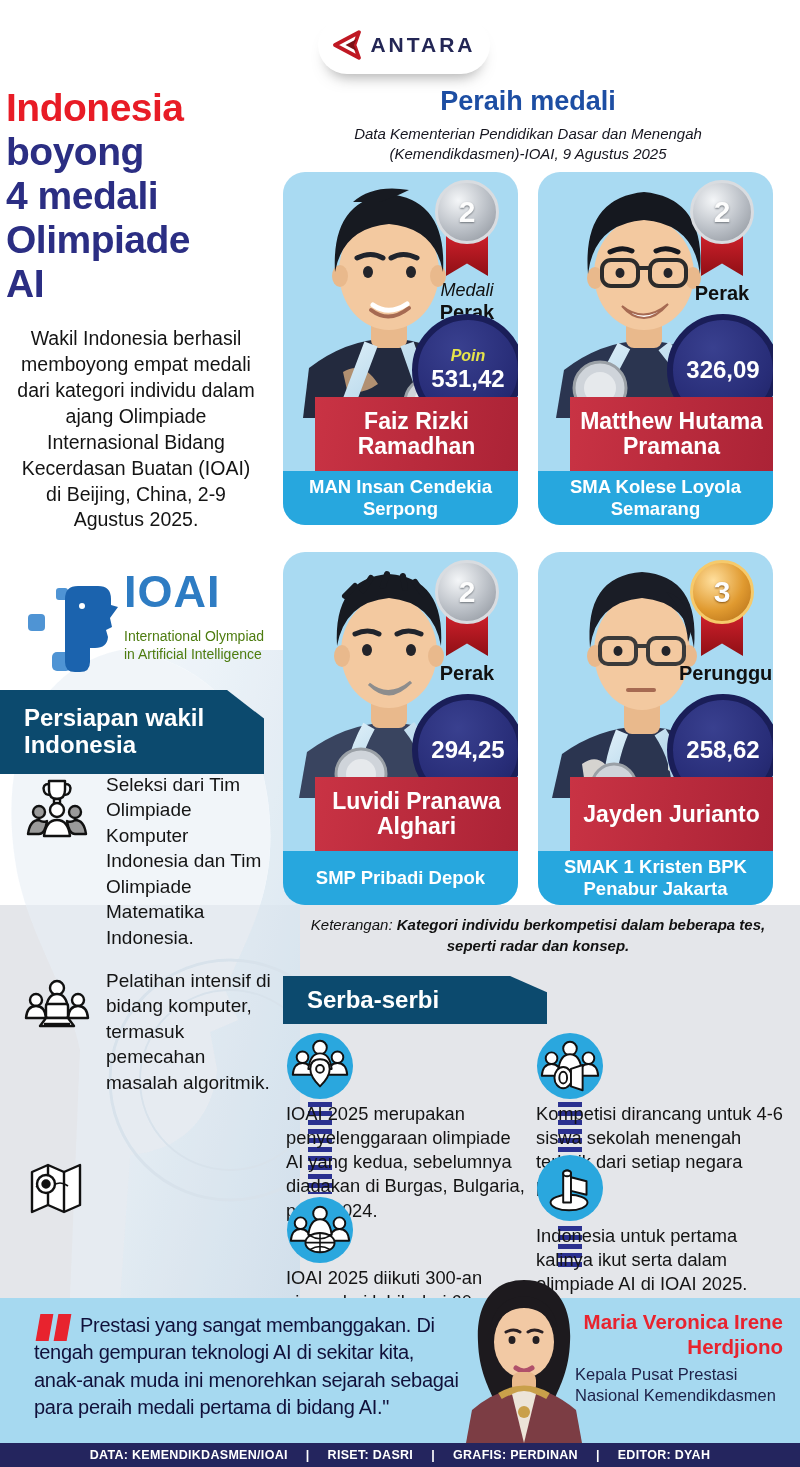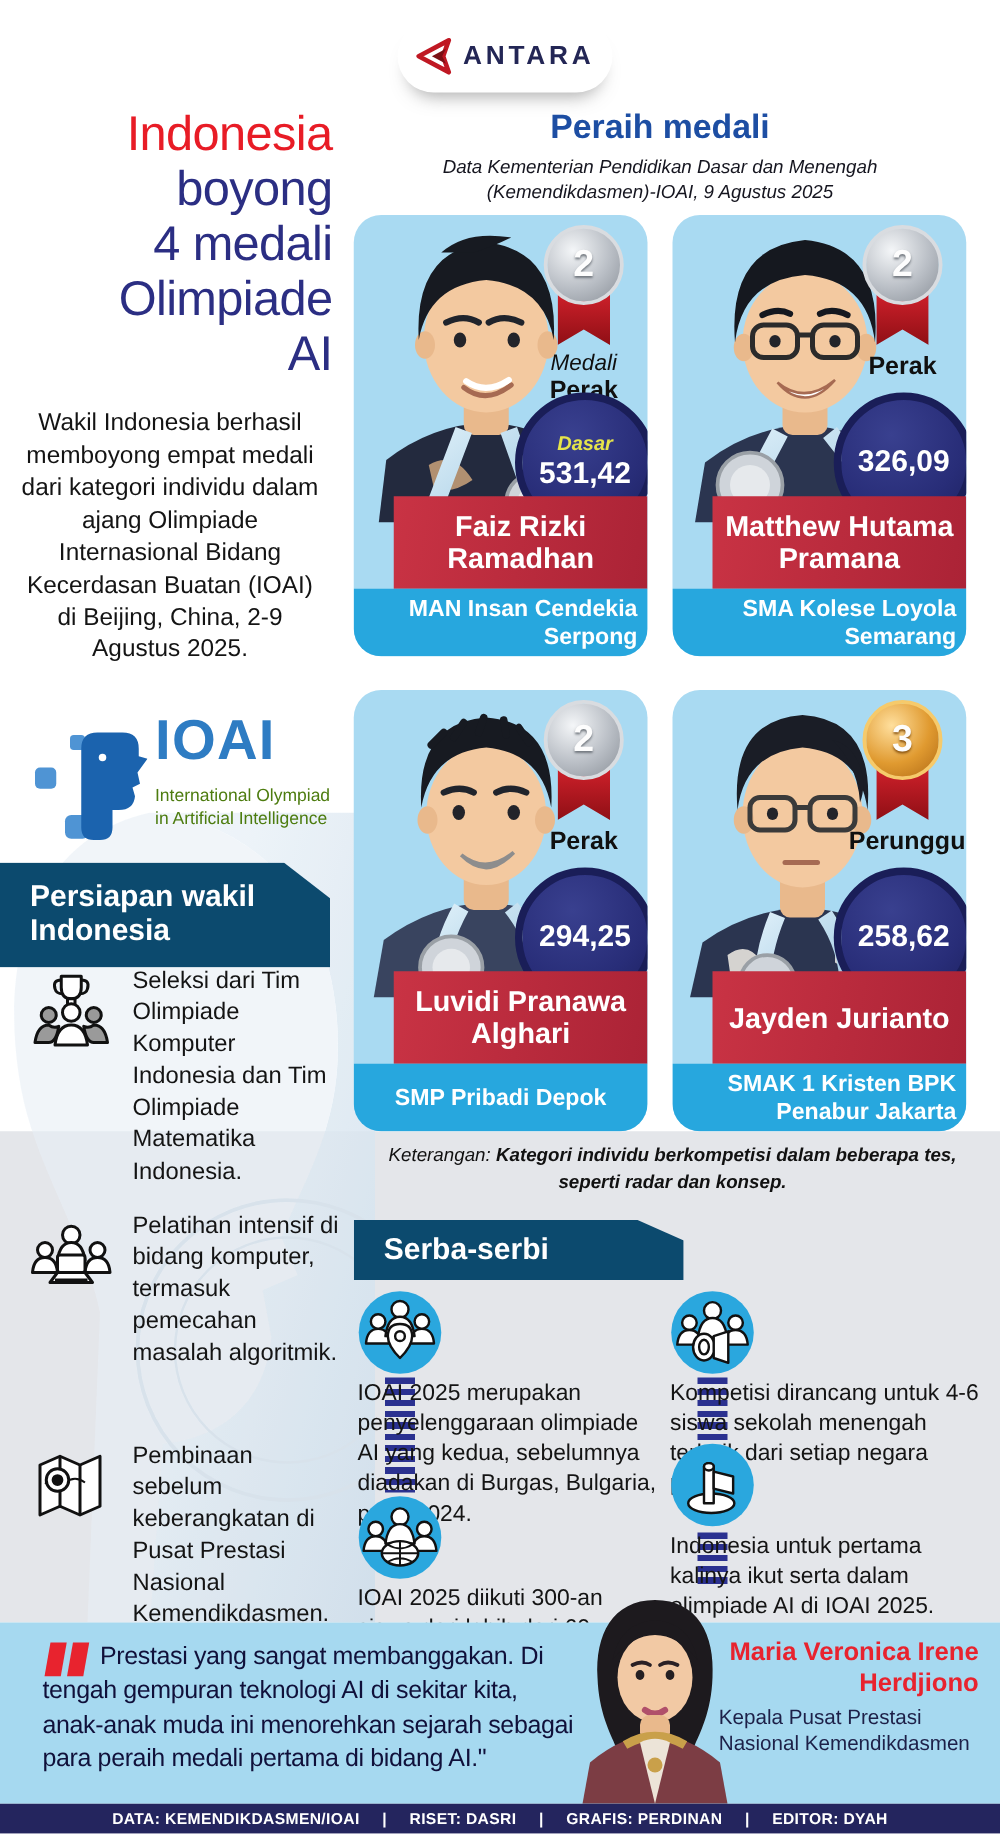--- a/index.html
+++ b/index.html
@@ -10,21 +10,21 @@
   
   .gray-band{left:0;top:905px;width:800px;height:393px;background:#e4e6ea;}
   .head-bg{left:-30px;top:650px;width:330px;height:648px;opacity:.85;}
 
   
   .brand-pill{left:318px;top:16px;width:172px;height:58px;background:#fff;border-radius:30px;
       box-shadow:0 12px 14px -9px rgba(90,90,90,.5);display:flex;align-items:center;justify-content:center;gap:8px;}
   .brand-text{font-weight:bold;font-size:21px;letter-spacing:3px;color:#232655;}
 
   
-  .title{left:6px;top:86px;width:260px;text-align:right;font-weight:normal;font-size:39px;line-height:1.13;color:#2b2e83;letter-spacing:-0.5px;}
+  .title{left:6px;top:86px;width:260px;text-align:left;font-weight:bold;font-size:39px;line-height:1.13;color:#2b2e83;letter-spacing:-0.5px;}
   .title .red{color:#e81c26;}
   .intro{left:16px;top:326px;width:240px;text-align:center;font-size:19.5px;line-height:1.33;color:#141414;}
 
   .ioai{left:26px;top:572px;width:240px;}
   .ioai-row{display:flex;align-items:flex-start;gap:6px;}
   .ioai-acronym{font-size:45px;font-weight:bold;color:#2e7cc3;line-height:.9;letter-spacing:1px;}
   .ioai-tag{font-size:14px;color:#4d7c0f;line-height:1.35;margin-top:14px;}
 
   .section-banner{background:#0c4a6e;color:#fff;font-weight:bold;display:flex;align-items:center;
       clip-path:polygon(0 0,86% 0,100% 34%,100% 100%,0 100%);}
@@ -57,21 +57,21 @@
   .medal-prefix{font-style:italic;font-size:18px;color:#101010;margin-top:4px;}
   .medal-name{font-weight:bold;font-size:20px;color:#101010;white-space:nowrap;}
   .score{position:absolute;right:-6px;top:142px;width:100px;height:100px;border-radius:50%;
       background:radial-gradient(circle at 40% 28%,#39408f,#282d78 62%,#1d2161);
       border:6px solid #1a1e58;display:flex;flex-direction:column;align-items:center;justify-content:center;}
   .poin{font-style:italic;font-size:16px;color:#e6e44a;font-weight:bold;}
   .pts{font-weight:bold;font-size:24px;color:#fff;}
   .namebar{position:absolute;left:0;right:0;bottom:54px;height:74px;display:flex;align-items:center;justify-content:center;
       background:linear-gradient(100deg,#c93344,#ab2336);color:#fff;font-weight:bold;font-size:23px;line-height:1.08;text-align:center;padding:0 6px;box-sizing:border-box;margin-left:32px;}
   .schoolbar{position:absolute;left:0;right:0;bottom:0;height:54px;display:flex;align-items:center;justify-content:center;
-      background:#27a7de;color:#fff;font-weight:bold;font-size:18.5px;line-height:1.18;text-align:right;padding:0 8px;box-sizing:border-box;}
+      background:#27a7de;color:#fff;font-weight:bold;font-size:18.5px;line-height:1.18;text-align:center;padding:0 8px;box-sizing:border-box;}
 
   .note{left:288px;top:914px;width:500px;text-align:center;font-size:15px;font-style:italic;color:#111;line-height:1.4;}
   .note b{font-weight:bold;}
 
   
   .fact{position:absolute;display:flex;flex-direction:column;}
   .fact svg{flex:0 0 68px;}
   .fact .txt{font-size:18.3px;line-height:1.32;color:#141414;margin-top:2px;}
   .f1{left:286px;top:1032px;width:242px;}
   .f2{left:286px;top:1196px;width:242px;}
@@ -183,21 +183,20 @@
     <div class="txt">Pelatihan intensif di bidang komputer, termasuk pemecahan masalah algoritmik.</div>
   </div>
   <div class="abs bullet b3">
     <svg width="66" height="66" viewBox="0 0 66 66" fill="#fff" stroke="#111" stroke-width="2.4" stroke-linejoin="round">
       <path d="M8,16 l16,-7 16,7 16,-7 v40 l-16,7 -16,-7 -16,7 z"></path>
       <path d="M24,9 v40 M40,16 v40" fill="none"></path>
       <path d="M12,30 q8,6 16,0 t16,0" fill="none" stroke-width="1.6"></path>
       <circle cx="22" cy="28" r="9"></circle>
       <circle cx="22" cy="28" r="3.5" fill="#111"></circle>
     </svg>
-    <div class="txt">Pembinaan sebelum keberangkatan di Pusat Prestasi Nasional Kemendikdasmen.</div>
   </div>
 
   <div class="abs peraih-title">Peraih medali</div>
   <div class="abs peraih-src">
     <div>Data Kementerian Pendidikan Dasar dan Menengah</div>
     <div>(Kemendikdasmen)-IOAI, 9 Agustus 2025</div>
   </div>
 
   <svg width="0" height="0" style="position:absolute">
     <defs>
@@ -227,21 +226,21 @@
       <circle cx="146" cy="230" r="24" fill="#cfd4da" stroke="#9aa0a6" stroke-width="3"></circle>
       <circle cx="146" cy="230" r="15" fill="#e6e9ec"></circle>
     </svg>
     <div class="medalblock">
       <div class="disc">2</div>
       <div class="ribbon"></div>
       <div class="medal-prefix">Medali</div>
       <div class="medal-name">Perak</div>
     </div>
     <div class="score">
-      <div class="poin">Dasar</div>
+      <div class="poin">Poin</div>
       <div class="pts">531,42</div>
     </div>
     <div class="namebar">Faiz Rizki Ramadhan</div>
     <div class="schoolbar">MAN Insan Cendekia Serpong</div>
   </div>
 
   <div class="card" style="left:538px;top:172px">
     <svg class="portrait" viewBox="0 0 235 246">
       <path d="M18,246 L26,198 Q62,170 106,168 Q150,170 186,198 L194,246 Z" fill="#2b3550"></path>
       <rect x="88" y="140" width="36" height="36" rx="8" fill="#e9b98c"></rect>

